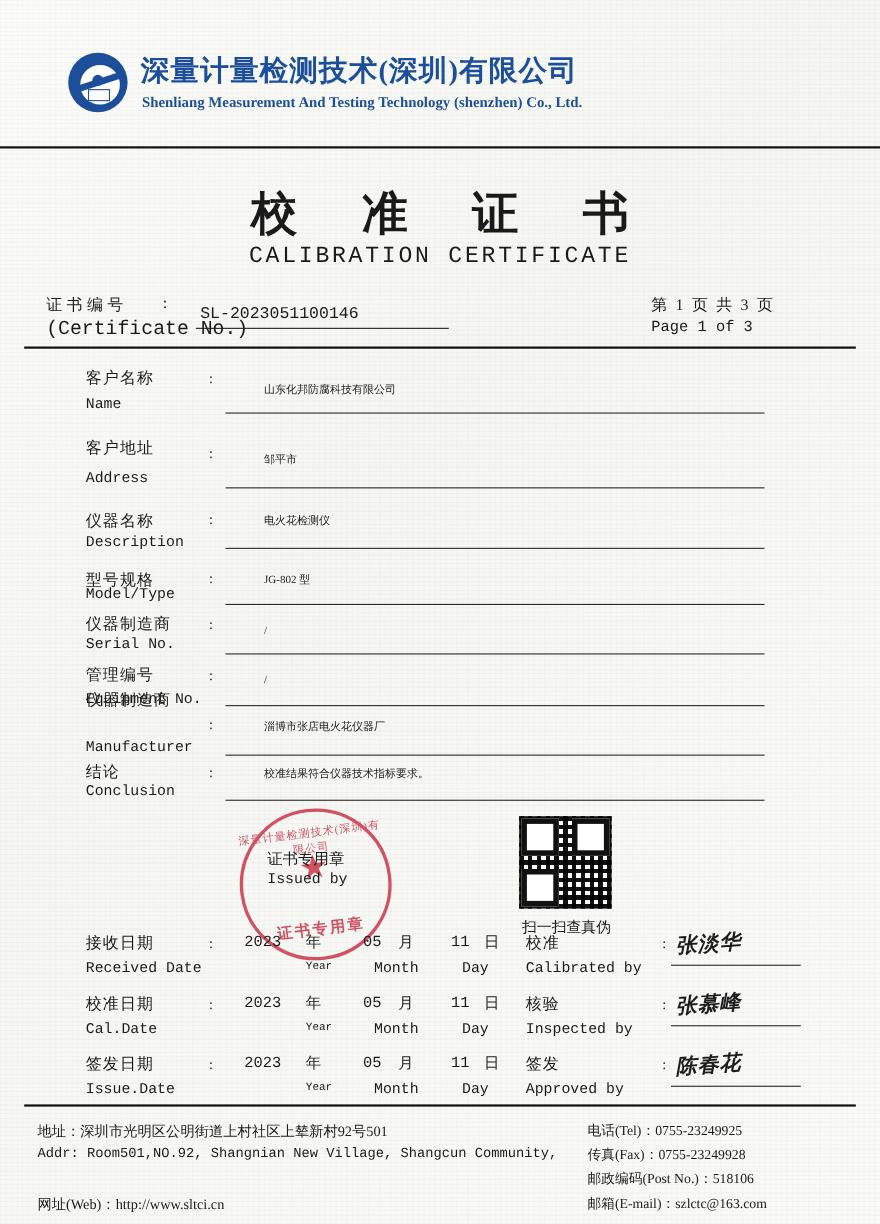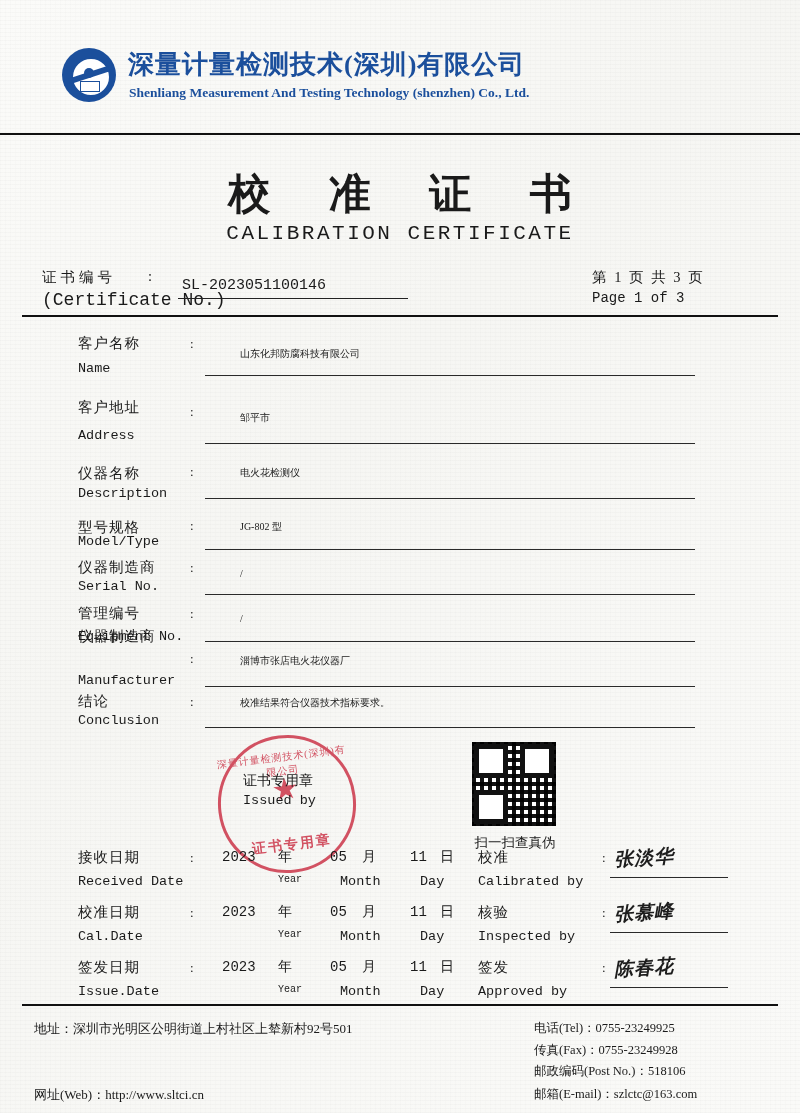--- a/index.html
+++ b/index.html
@@ -524,19 +524,20 @@
     <div class="d-en-day" style="top:984px">Day</div>
     <div class="s-cn" style="top:958px">签发</div>
     <div class="s-en" style="top:984px">Approved by</div>
     <div class="s-colon" style="top:960px">:</div>
     <div class="sign" style="top:955px">陈春花</div>
     <div class="sign-line" style="top:987px"></div>
   </div>
 
   <div class="rule-footer"></div>
   <div class="foot-left" style="top:1020px">地址：深圳市光明区公明街道上村社区上辇新村92号501</div>
+  <div class="foot-left-mono" style="top:1042px">Addr: Room501,NO.92, Shangnian New Village, Shangcun Community,</div>
   <div class="foot-left" style="top:1086px">网址(Web)：http://www.sltci.cn</div>
   <div class="foot-right" style="top:1020px">电话(Tel)：0755-23249925</div>
   <div class="foot-right" style="top:1042px">传真(Fax)：0755-23249928</div>
   <div class="foot-right" style="top:1063px">邮政编码(Post No.)：518106</div>
   <div class="foot-right" style="top:1086px">邮箱(E-mail)：szlctc@163.com</div>
 
 </div>
 
 </body></html>

